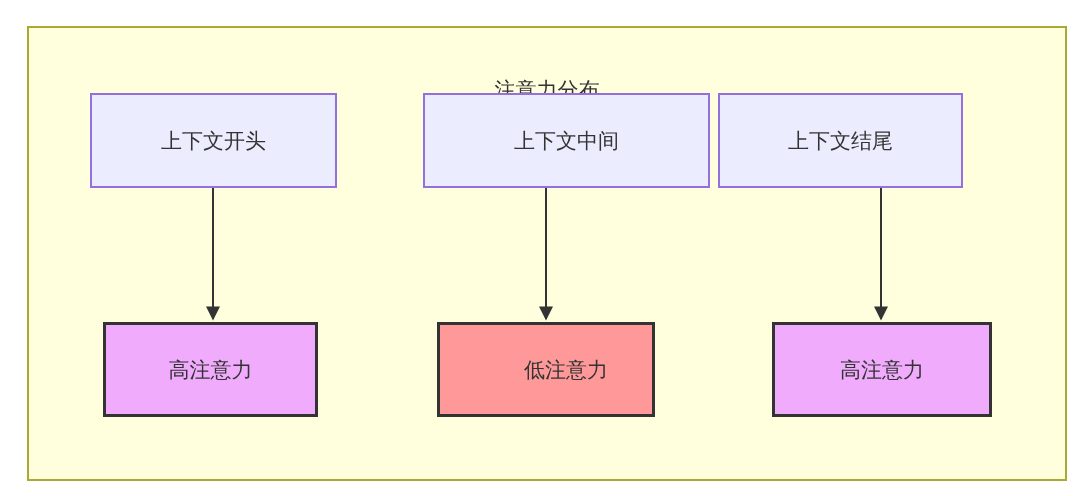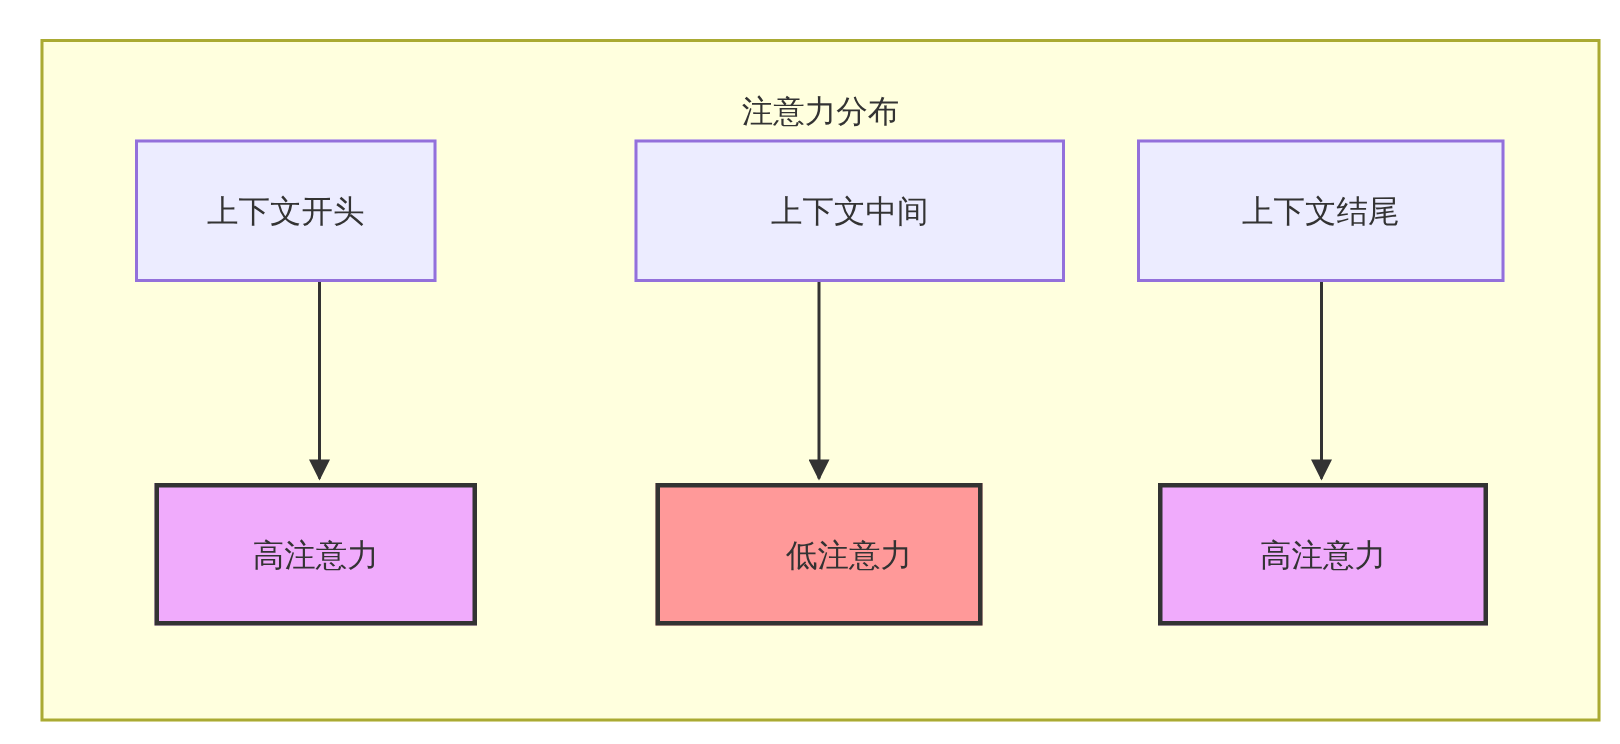--- a/index.html
+++ b/index.html
@@ -16,21 +16,21 @@
   }
   .subgraph {
     position: absolute;
     left: 27px; top: 26px;
     width: 1040px; height: 455px;
     background: #ffffde;
     border: 2px solid #aaaa33;
   }
   .diagram-title {
     position: absolute;
-    left: 0; top: 32px;
+    left: 0; top: 48px;
     width: 100%;
     text-align: center;
     font-size: 21px;
     font-weight: 400;
     color: #333333;
   }
   .node {
     position: absolute;
     display: flex;
     align-items: center;
@@ -45,23 +45,23 @@
     height: 95px;
   }
   .node.target {
     border: 3px solid #333333;
     top: 322px;
     height: 95px;
   }
   .node.high { background: #f0abfc; }
   .node.low  { background: #ff9999; padding-left: 40px; }
 
-  .src-1 { left: 90px;  width: 201px; }
+  .src-1 { left: 90px;  width: 247px; }
   .src-2 { left: 423px; width: 287px; }
-  .src-3 { left: 758px; width: 245px; }
+  .src-3 { left: 718px; width: 245px; }
 
   .tgt-1 { left: 103px; width: 215px; }
   .tgt-2 { left: 437px; width: 218px; }
   .tgt-3 { left: 772px; width: 220px; }
 
   svg.edges {
     position: absolute;
     left: 0; top: 0;
     width: 1080px; height: 496px;
     pointer-events: none;

